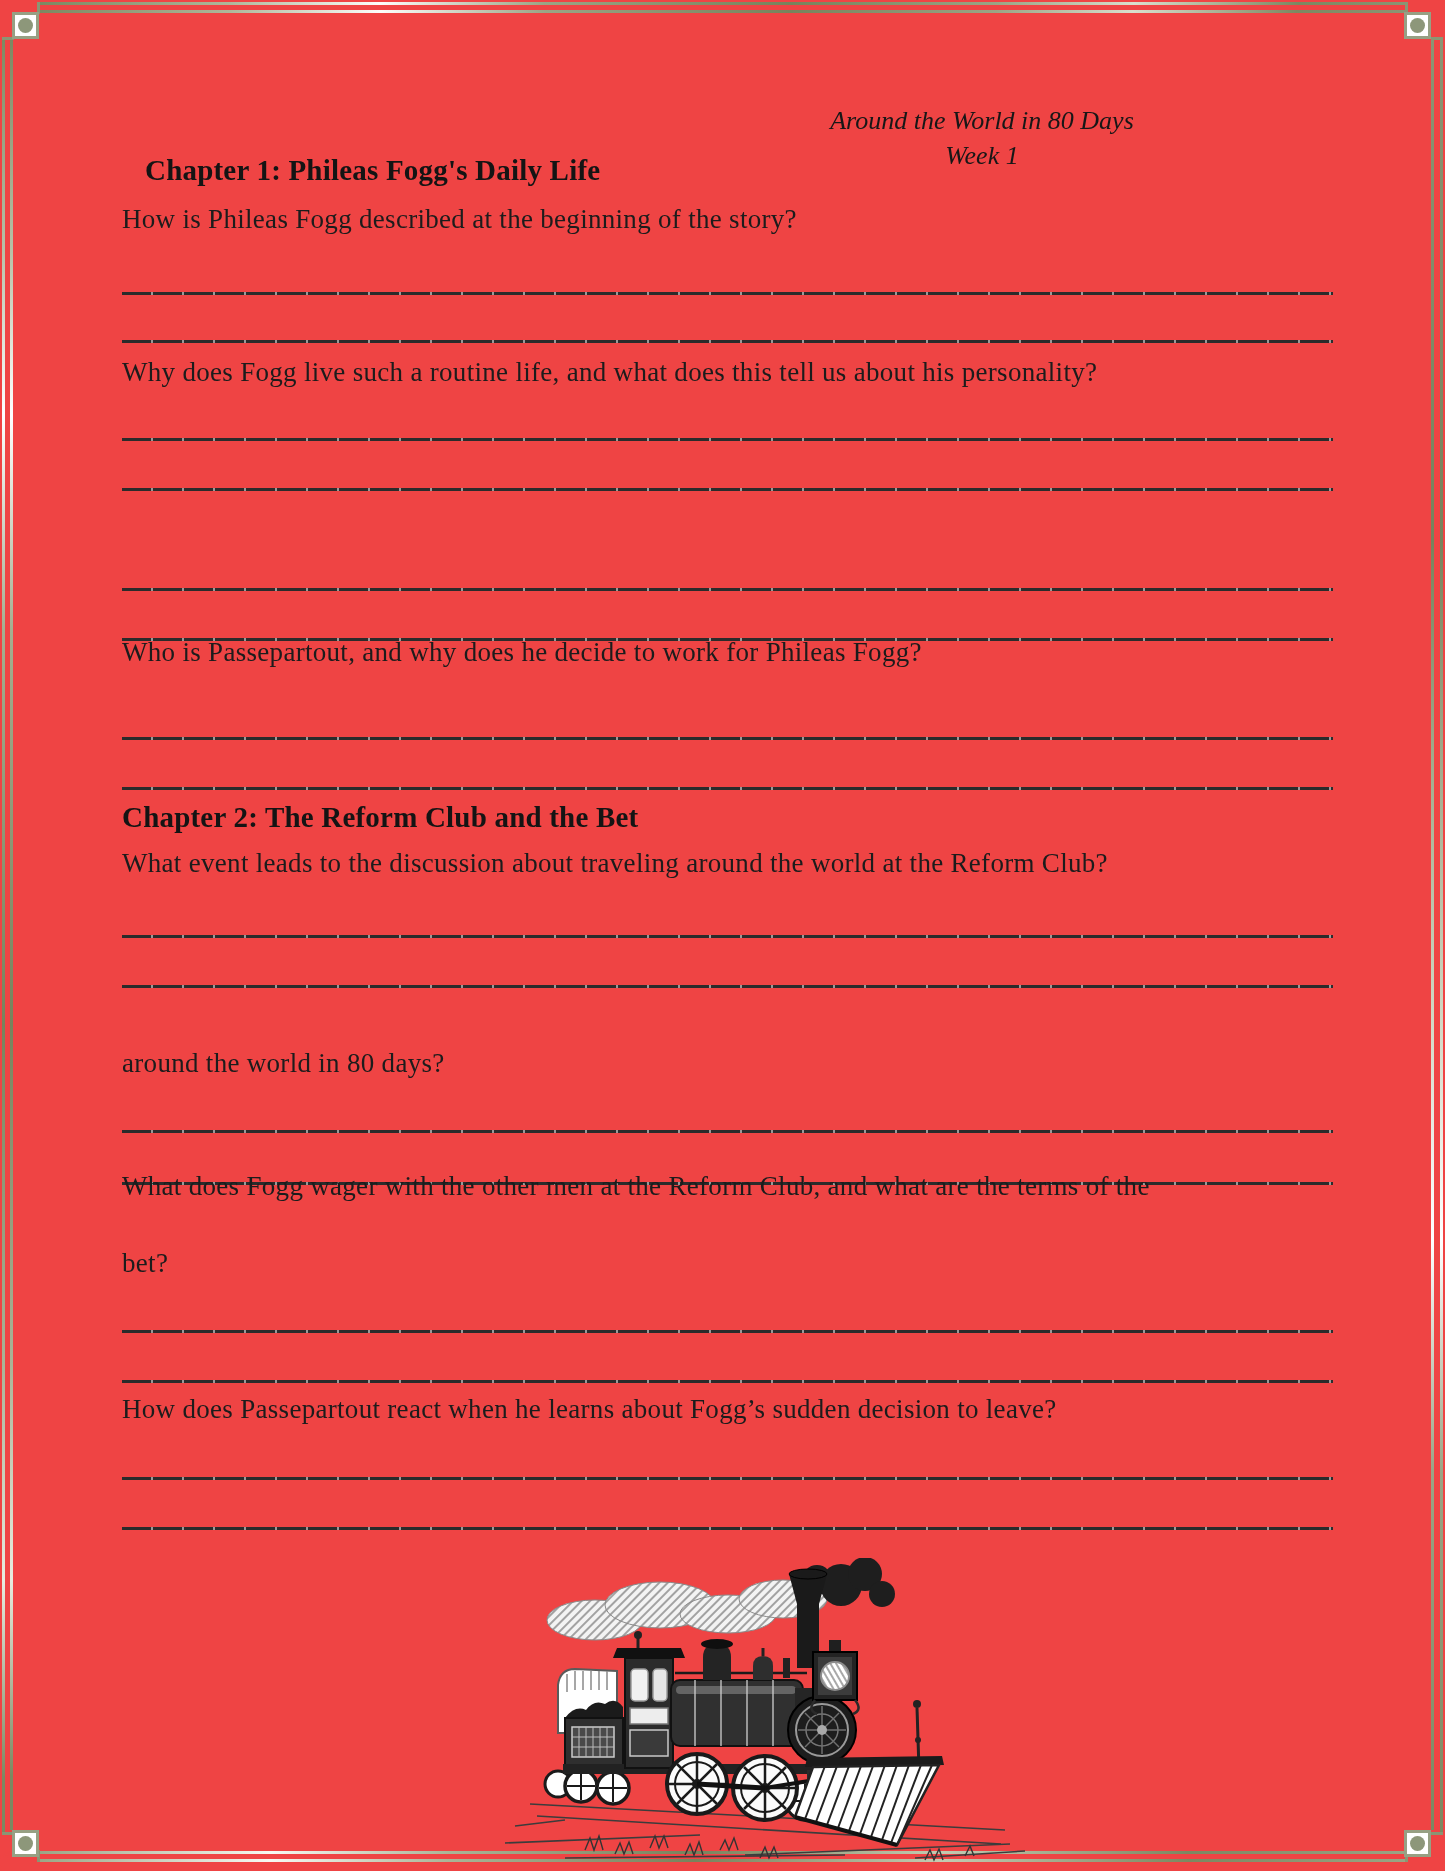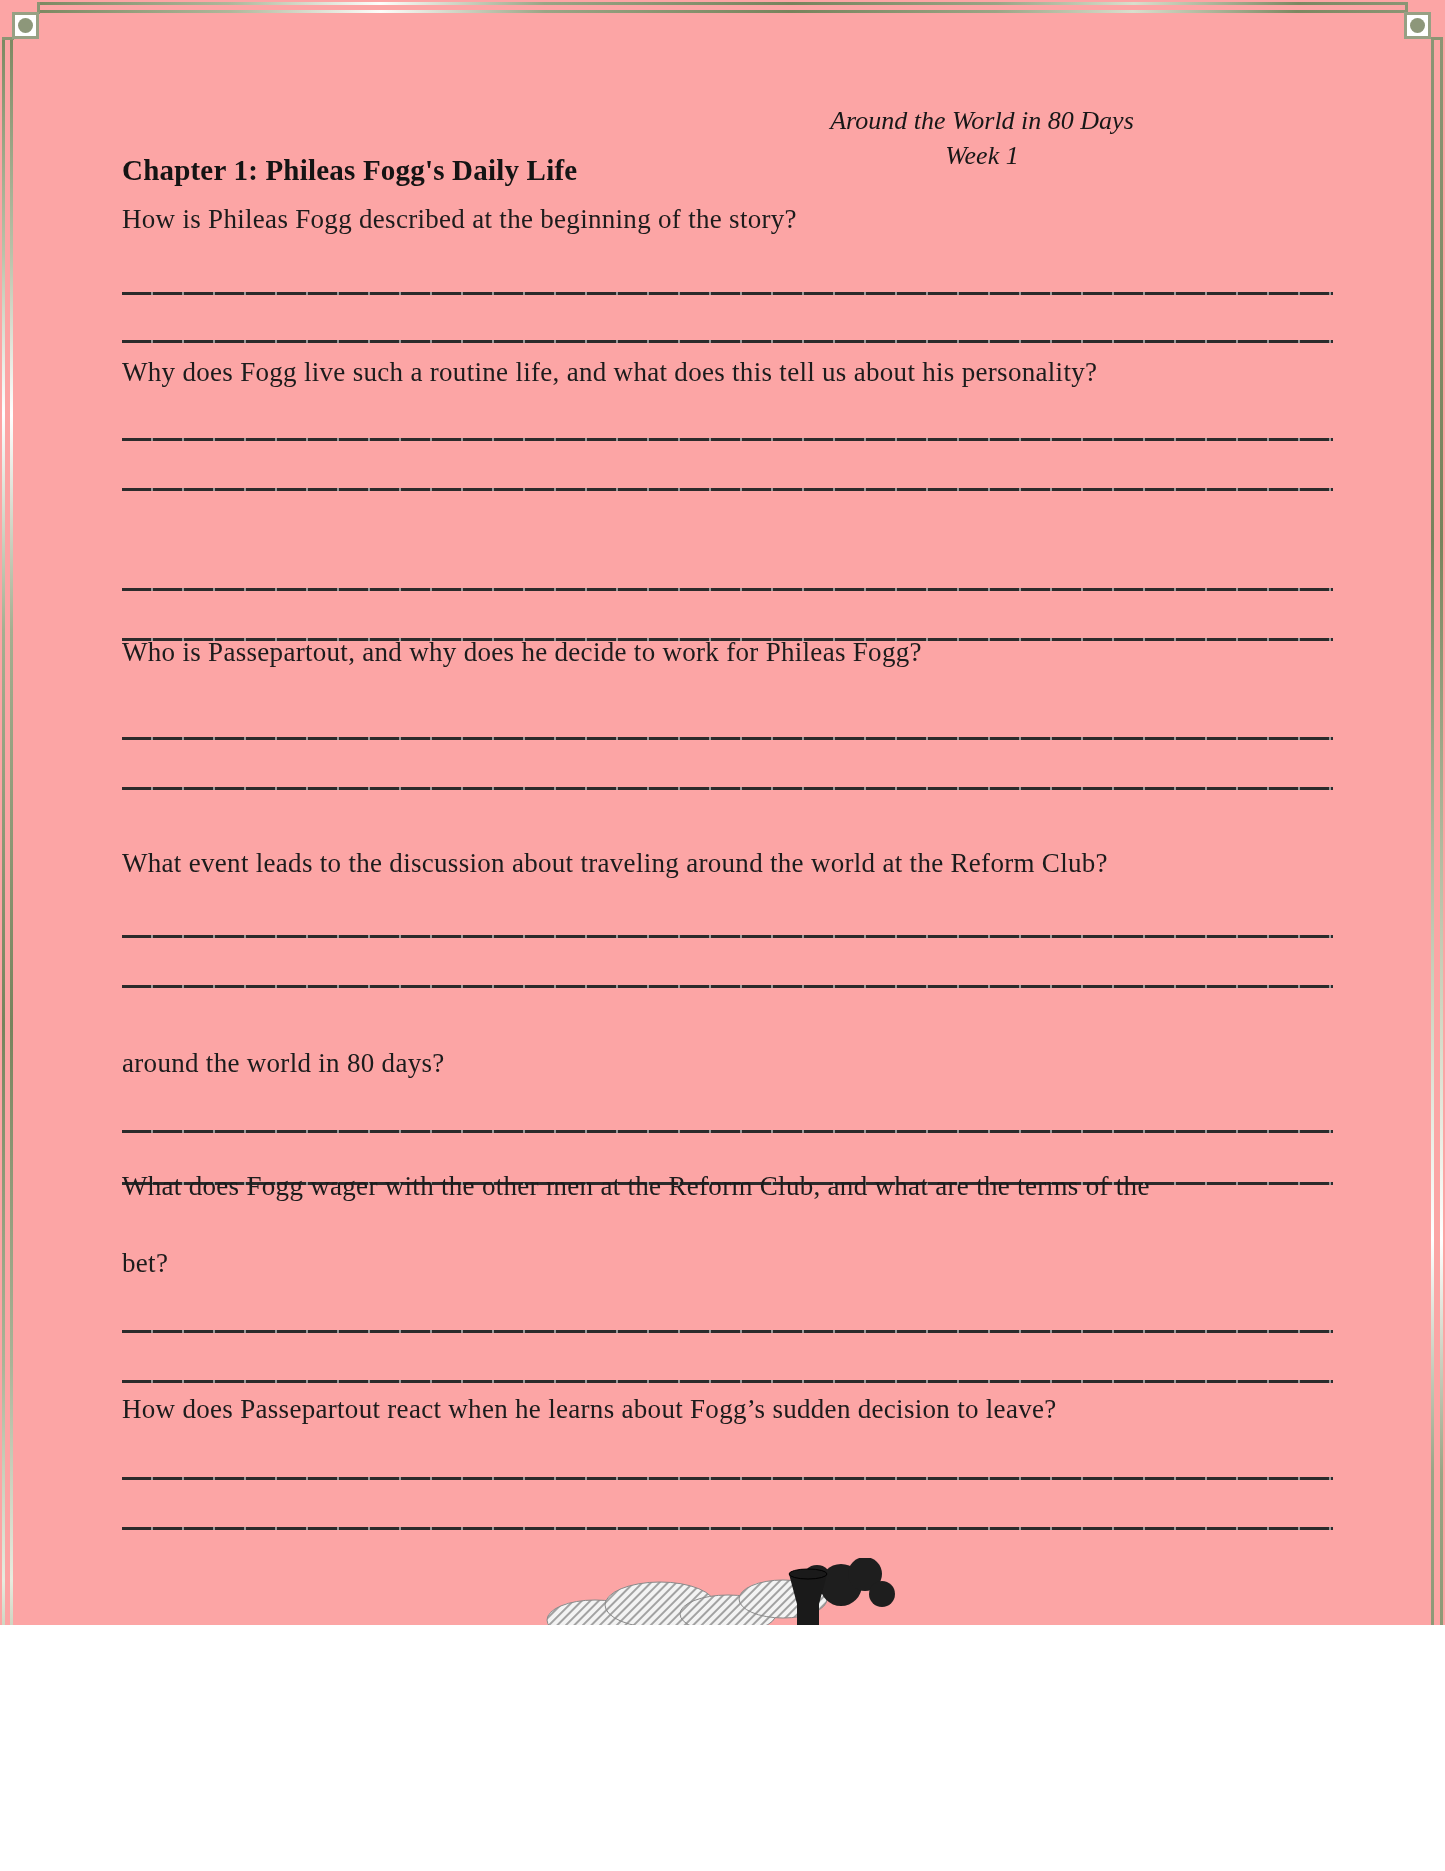--- a/index.html
+++ b/index.html
@@ -1,19 +1,19 @@
 <!DOCTYPE html>
 <html><head>
 <meta charset="utf-8">
 <style>
   html,body{margin:0;padding:0;background:#ffffff;}
   #page{
     position:relative;
-    width:1445px;height:1625px;
-    background:#fca5a5;
+    width:1445px;height:1871px;
+    background:#ef4444;
     overflow:hidden;
     font-family:"Liberation Serif","DejaVu Serif",serif;
     color:#1c1c1c;
   }
   
   .bline{position:absolute;}
   .h-top{
     height:3px;
     background:linear-gradient(90deg,#7c8861 0%,#aeb79a 14%,#fdfefb 25%,#9aa585 37%,#77835c 55%,#9aa585 70%,#d9dfcd 80%,#7c8861 92%,#8b9574 100%);
   }
@@ -93,37 +93,38 @@
     </div>
   <div class="corner-square" style="left:1404px;top:1830px;">
       <div class="corner-dot"></div>
     </div>
 
   <div class="hdr">
     <div>Around the World in 80 Days</div>
     <div>Week 1</div>
   </div>
 
-  <div class="chapter" style="top:148px;">Chapter 1: Phileas Fogg's Daily Life</div>
+  <div class="chapter" style="top:148px;margin-left:23px;">Chapter 1: Phileas Fogg's Daily Life</div>
 
   <div class="q" style="top:197px;">How is Phileas Fogg described at the beginning of the story?</div>
   <div class="ans" style="top:292px;"></div>
   <div class="ans" style="top:340px;"></div>
 
   <div class="q" style="top:350px;">Why does Fogg live such a routine life, and what does this tell us about his personality?</div>
   <div class="ans" style="top:438px;"></div>
   <div class="ans" style="top:488px;"></div>
 
   <div class="ans" style="top:588px;"></div>
   <div class="ans" style="top:638px;"></div>
 
   <div class="q" style="top:630px;">Who is Passepartout, and why does he decide to work for Phileas Fogg?</div>
   <div class="ans" style="top:737px;"></div>
   <div class="ans" style="top:787px;"></div>
 
+  <div class="chapter" style="top:795px;">Chapter 2: The Reform Club and the Bet</div>
 
   <div class="q" style="top:841px;">What event leads to the discussion about traveling around the world at the Reform Club?</div>
   <div class="ans" style="top:935px;"></div>
   <div class="ans" style="top:985px;"></div>
 
   <div class="q" style="top:1041px;">around the world in 80 days?</div>
   <div class="ans" style="top:1130px;"></div>
   <div class="ans" style="top:1182px;"></div>
 
   <div class="q" style="top:1164px;">What does Fogg wager with the other men at the Reform Club, and what are the terms of the</div>

